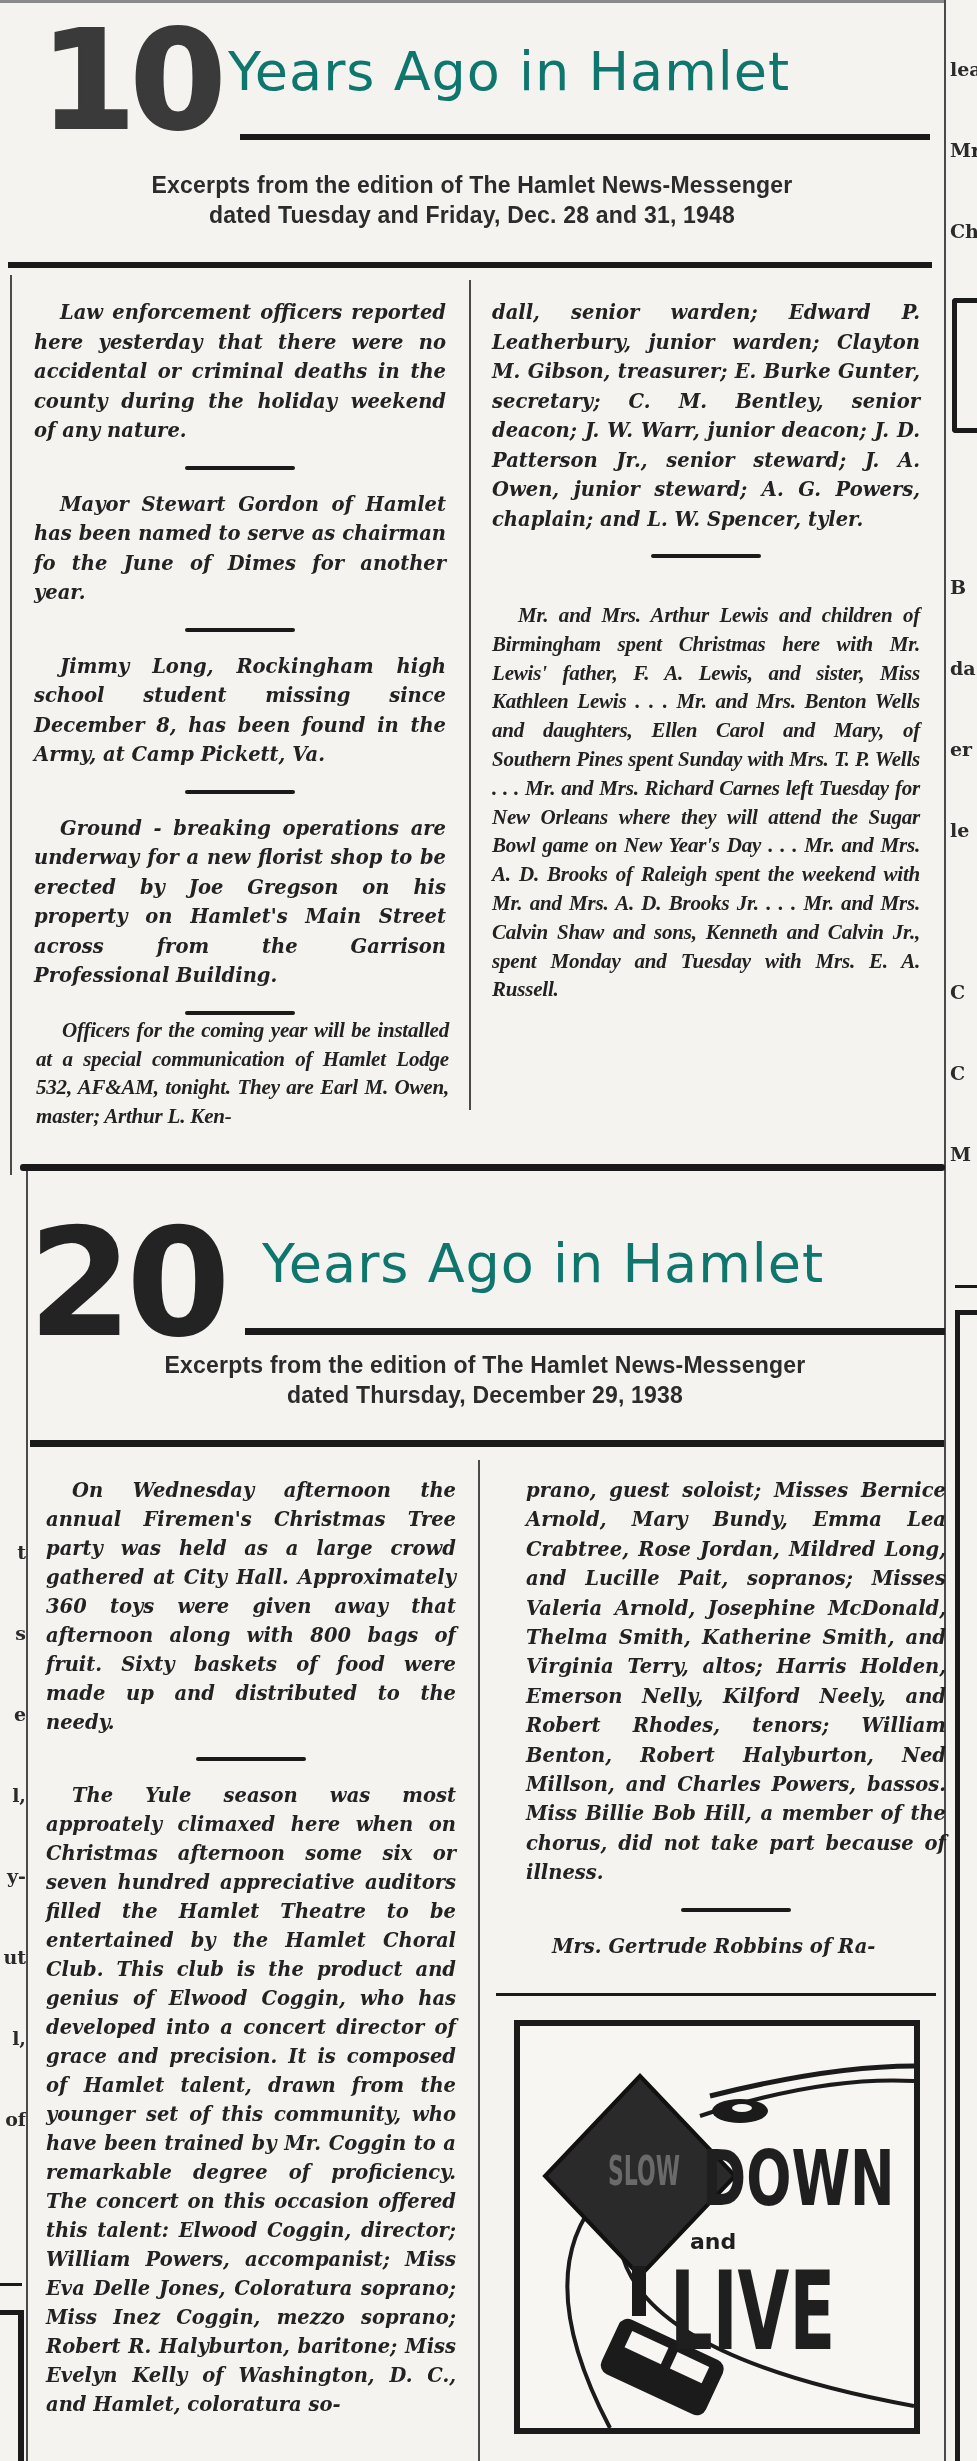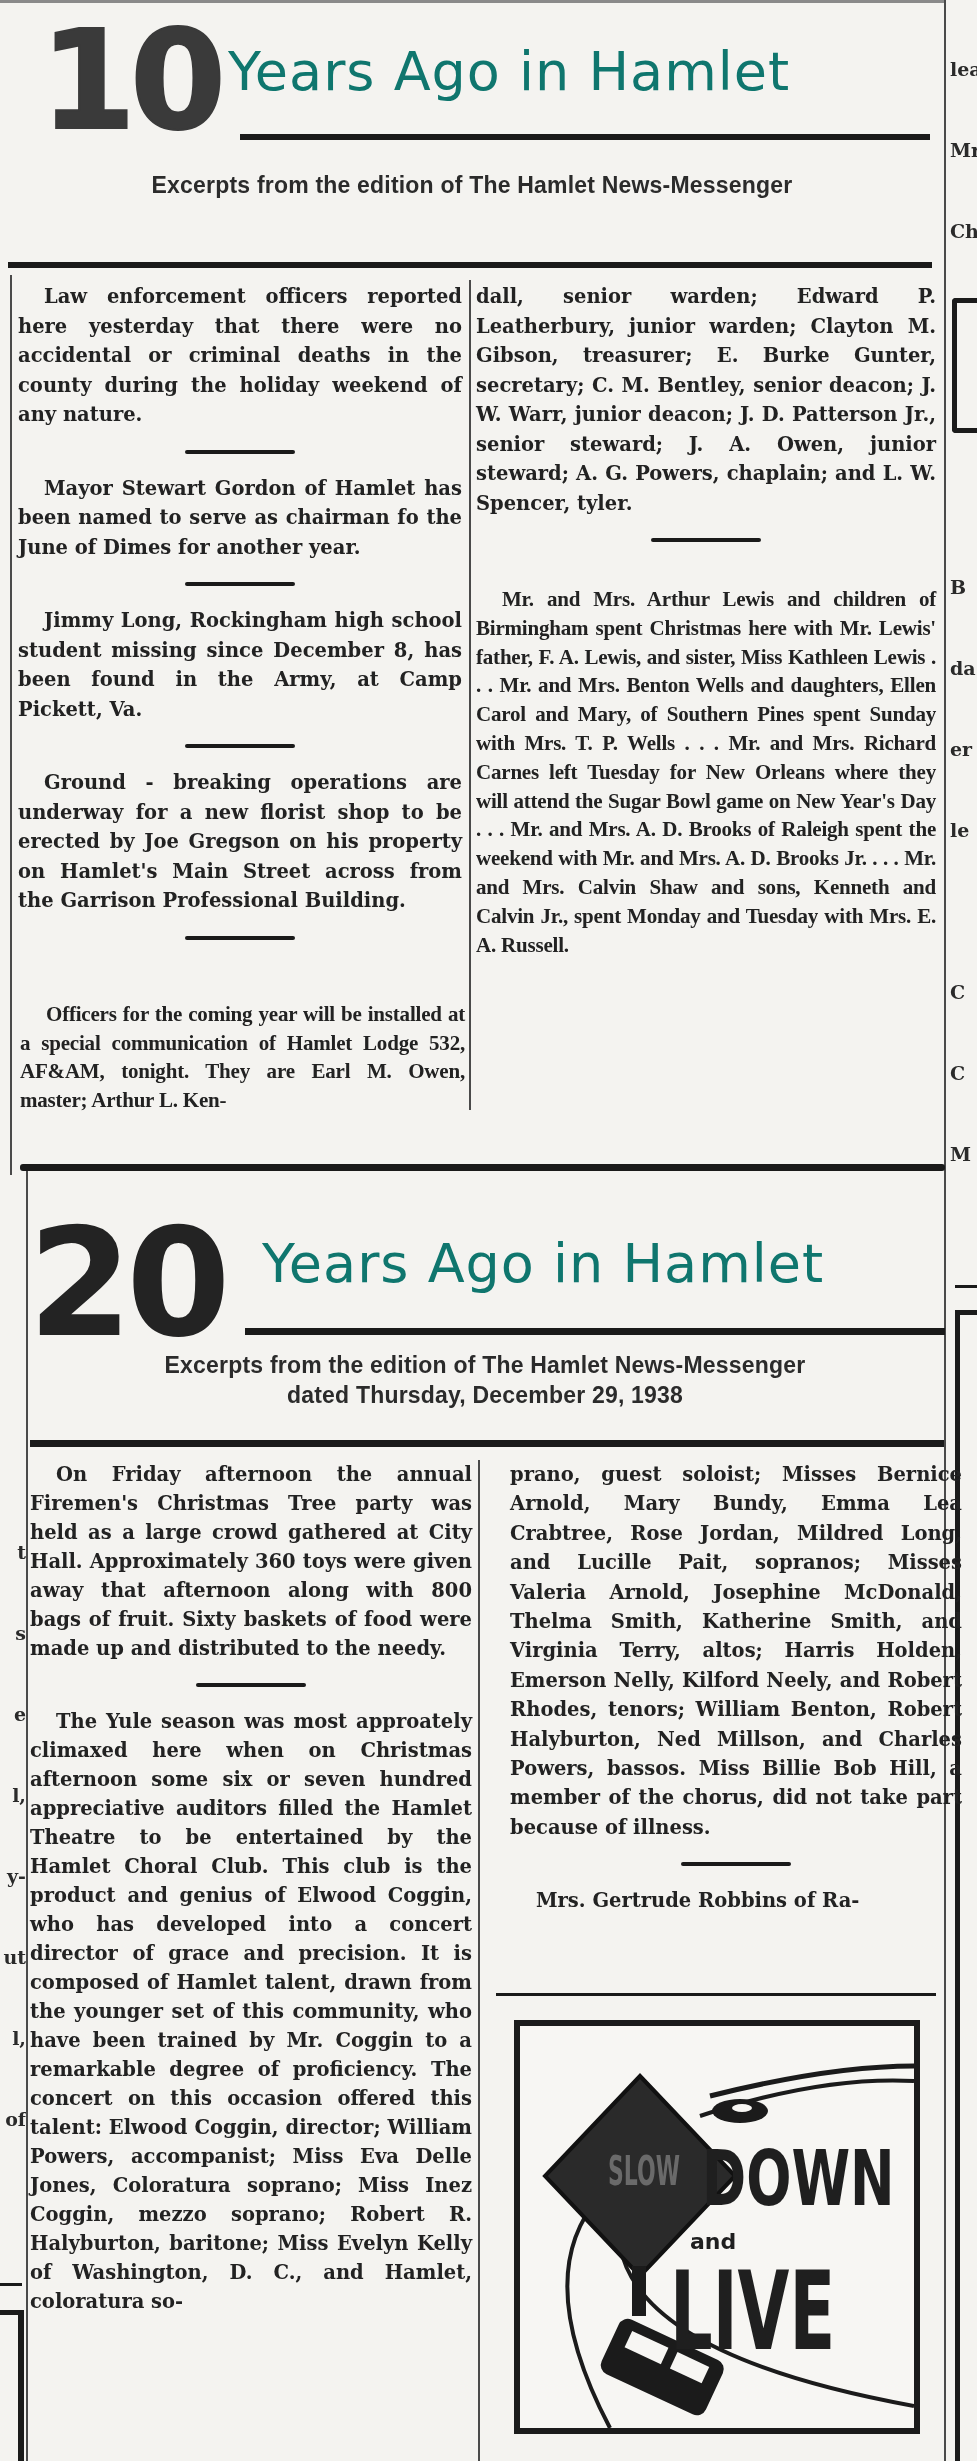--- a/index.html
+++ b/index.html
@@ -23,21 +23,21 @@
   .excerpt {
     font-family:"Liberation Sans", sans-serif; font-weight:bold;
     color:#2b2b2b; font-size:23px; text-align:center; line-height:30px;
     letter-spacing:0.2px;
   }
   .col {
     position:absolute; font-family:"DejaVu Serif", serif; font-weight:bold;
     font-size:19.5px; line-height:29.5px; text-align:justify; color:#222;
     hyphens:none;
   }
-  .col p { margin:0; text-indent:26px; }
+  .col p { margin:16px; text-indent:26px;font-style:italic; }
   .col .sep { width:110px; height:4px; background:#1a1a1a; margin:20px auto 20px auto; border-radius:2px; }
   .col.condensed { font-family:"Liberation Serif", serif; font-size:21px; line-height:28.6px; letter-spacing:-0.2px; }
   .strip {
     position:absolute; font-family:"DejaVu Serif", serif; font-weight:bold;
     font-size:19px; line-height:27px; color:#2a2a2a; overflow:hidden; white-space:pre;
   }
   .ad-box {
     position:absolute; border:6px solid #1b1b1b; background:#f7f6f3;
   }
   .ad-text {
@@ -115,20 +115,21 @@
 </div>
 <div class="hrule" style="left:955px; top:1285px; width:22px; height:3px;"></div>
 <div class="abs" style="left:955px; top:1310px; width:30px; height:1151px; border-left:5px solid #1b1b1b; border-top:5px solid #1b1b1b;"></div>
 
 <section>
   <div class="abs big-num num10" style="left:40px; top:12px; font-size:138px;">10</div>
   <div class="abs title-text" style="left:228px; top:40px;">Years Ago in Hamlet</div>
   <div class="hrule" style="left:240px; top:134px; width:690px; height:6px;"></div>
   <div class="abs excerpt" style="left:0; top:170px; width:944px;">
     <div>Excerpts from the edition of The Hamlet News-Messenger</div>
+    <div>dated Tuesday and Friday, Dec. 28 and 31, 1948</div>
   </div>
   <div class="hrule" style="left:8px; top:262px; width:924px; height:6px;"></div>
 
   <div class="vrule" style="left:10px; top:275px; height:900px;"></div>
   <div class="vrule" style="left:469px; top:280px; height:830px; width:1.5px;"></div>
 
   <div class="col" style="left:18px; top:282px; width:444px;">
     <p>Law enforcement officers reported here yesterday that there were no accidental or criminal deaths in the county during the holiday weekend of any nature.</p>
     <div class="sep"></div>
     <p>Mayor Stewart Gordon of Hamlet has been named to serve as chairman fo the June of Dimes for another year.</p>
@@ -159,21 +160,21 @@
   <div class="hrule" style="left:245px; top:1328px; width:700px; height:7px;"></div>
   <div class="abs excerpt" style="left:26px; top:1350px; width:918px;">
     <div>Excerpts from the edition of The Hamlet News-Messenger</div>
     <div>dated Thursday, December 29, 1938</div>
   </div>
   <div class="hrule" style="left:30px; top:1440px; width:914px; height:7px;"></div>
 
   <div class="vrule" style="left:478px; top:1460px; height:1001px; width:1.5px;"></div>
 
   <div class="col" style="left:30px; top:1460px; width:442px; line-height:29px;">
-    <p>On Friday afternoon the annual Firemen's Christmas Tree party was held as a large crowd gathered at City Hall. Approximately 360 toys were given away that afternoon along with 800 bags of fruit. Sixty baskets of food were made up and distributed to the needy.</p>
+    <p>On Wednesday afternoon the annual Firemen's Christmas Tree party was held as a large crowd gathered at City Hall. Approximately 360 toys were given away that afternoon along with 800 bags of fruit. Sixty baskets of food were made up and distributed to the needy.</p>
     <div class="sep"></div>
     <p>The Yule season was most approately climaxed here when on Christmas afternoon some six or seven hundred appreciative auditors filled the Hamlet Theatre to be entertained by the Hamlet Choral Club. This club is the product and genius of Elwood Coggin, who has developed into a concert director of grace and precision. It is composed of Hamlet talent, drawn from the younger set of this community, who have been trained by Mr. Coggin to a remarkable degree of proficiency. The concert on this occasion offered this talent: Elwood Coggin, director; William Powers, accompanist; Miss Eva Delle Jones, Coloratura soprano; Miss Inez Coggin, mezzo soprano; Robert R. Halyburton, baritone; Miss Evelyn Kelly of Washington, D. C., and Hamlet, coloratura so-</p>
   </div>
 
   <div class="col" style="left:510px; top:1460px; width:452px; line-height:29.4px;">
     <p style="text-indent:0">prano, guest soloist; Misses Bernice Arnold, Mary Bundy, Emma Lea Crabtree, Rose Jordan, Mildred Long, and Lucille Pait, sopranos; Misses Valeria Arnold, Josephine McDonald, Thelma Smith, Katherine Smith, and Virginia Terry, altos; Harris Holden, Emerson Nelly, Kilford Neely, and Robert Rhodes, tenors; William Benton, Robert Halyburton, Ned Millson, and Charles Powers, bassos. Miss Billie Bob Hill, a member of the chorus, did not take part because of illness.</p>
     <div class="sep"></div>
     <p>Mrs. Gertrude Robbins of Ra-</p>
   </div>
   <div class="hrule" style="left:496px; top:1993px; width:440px; height:3px;"></div>

